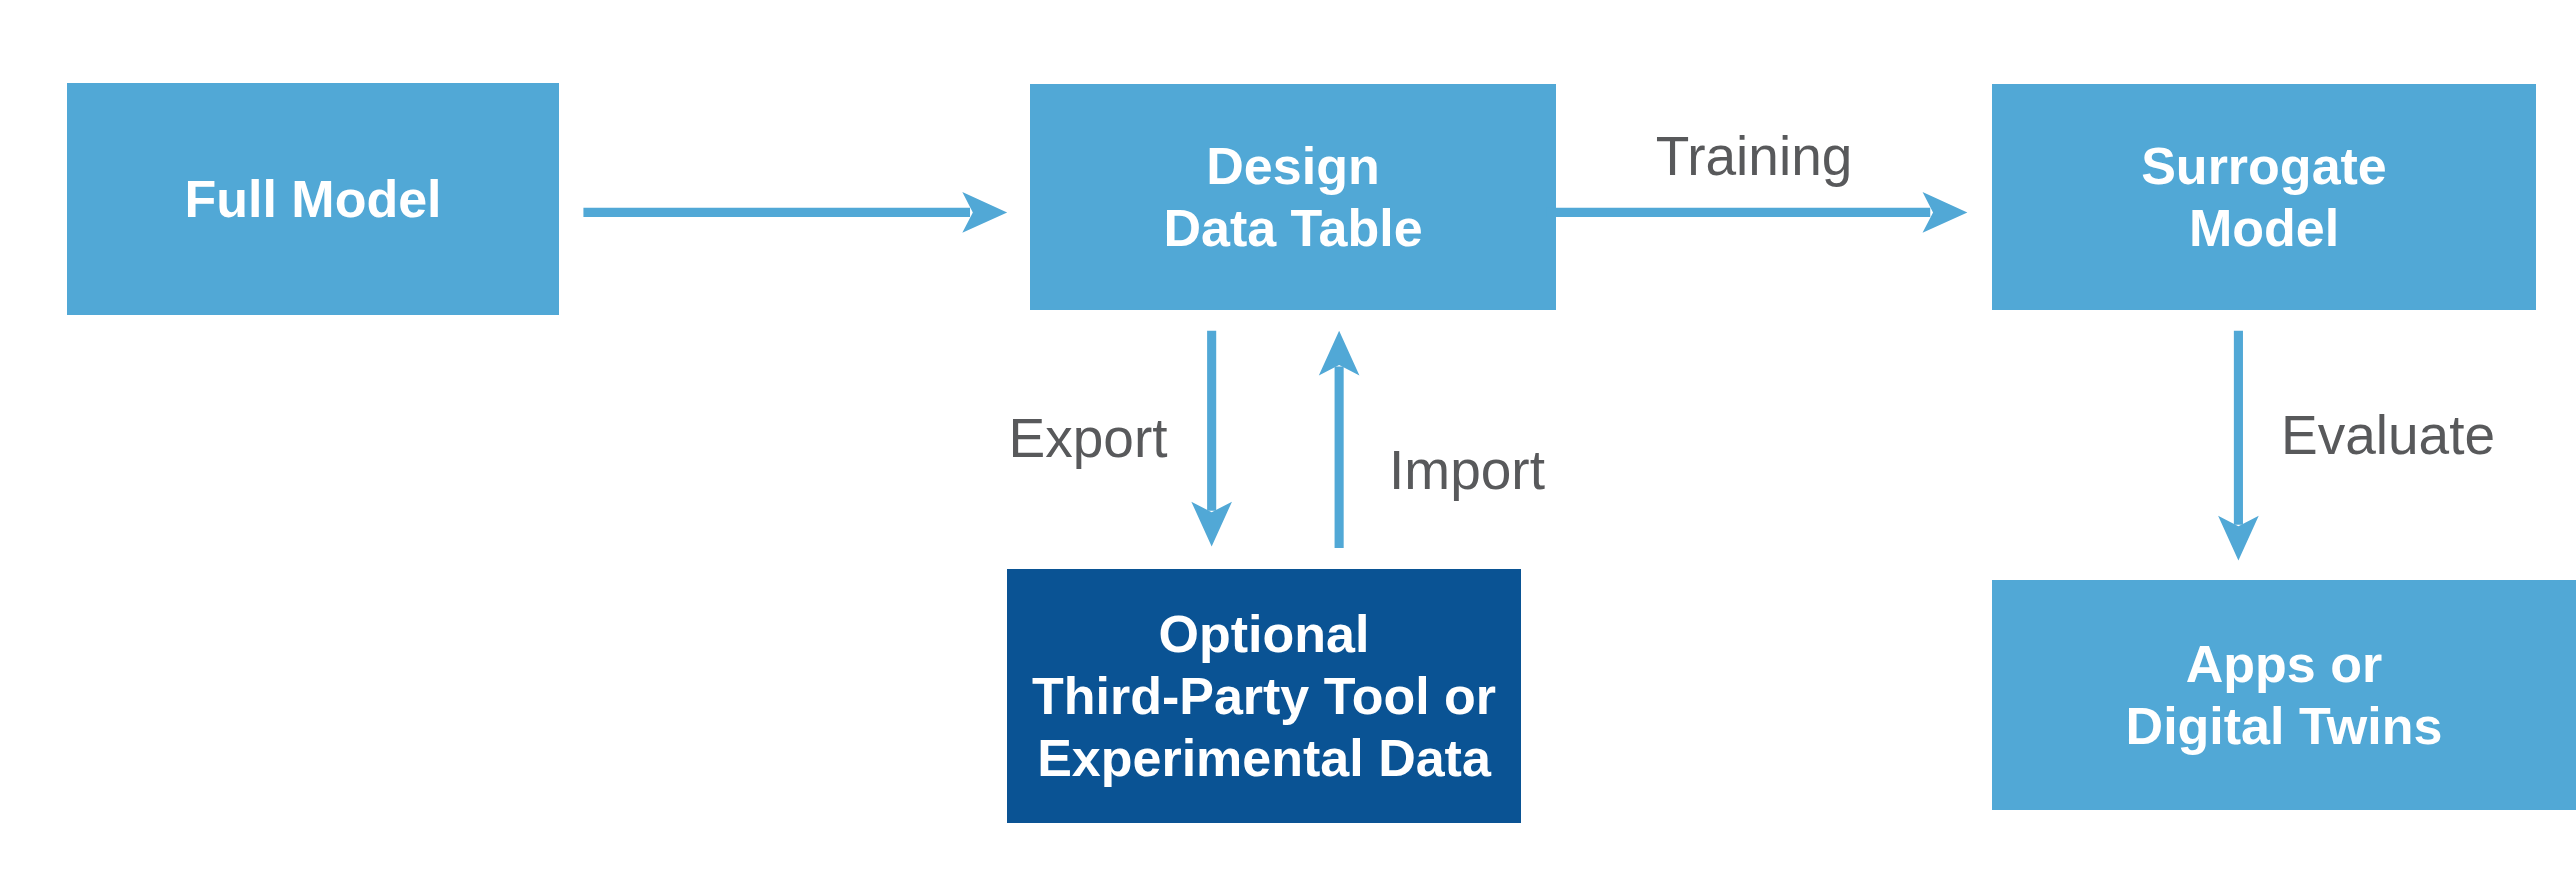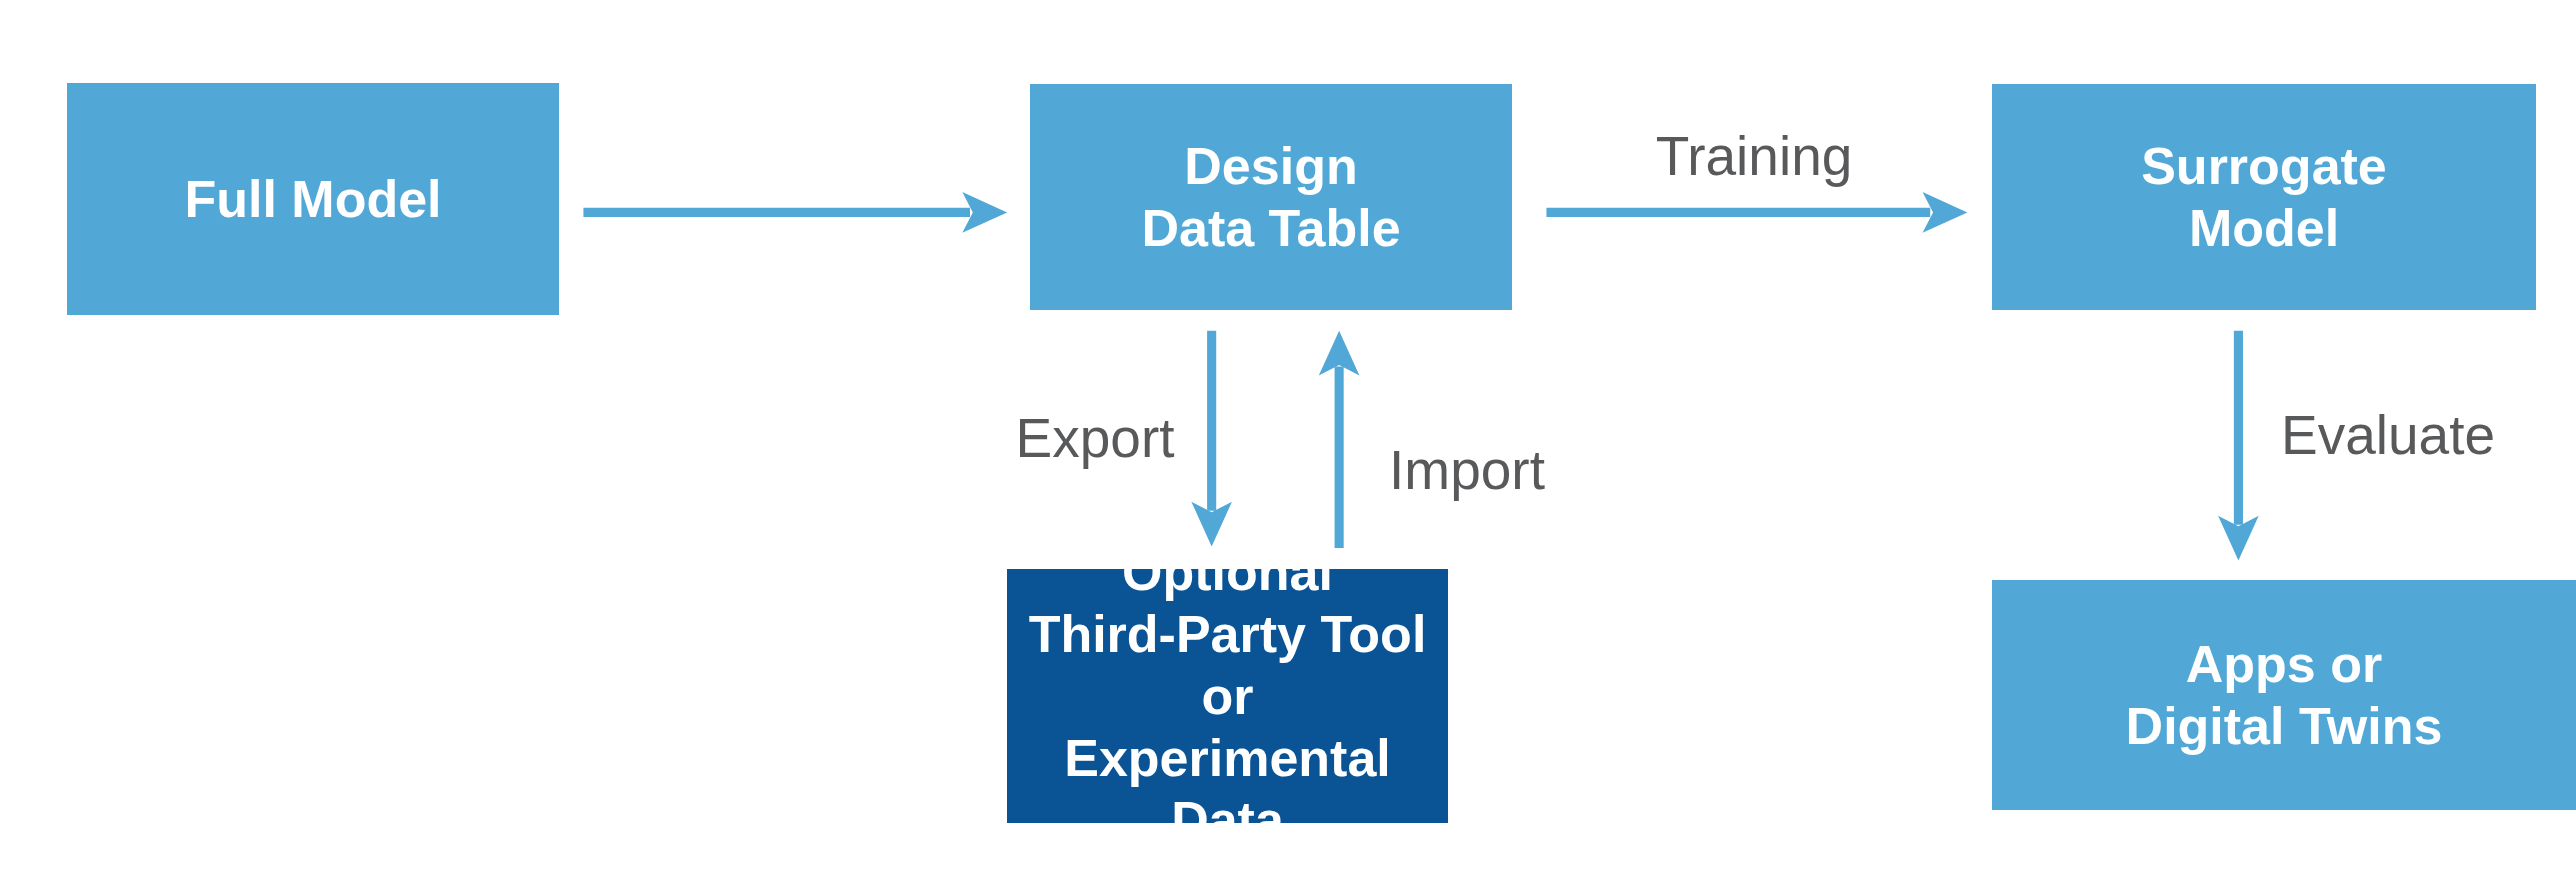--- a/index.html
+++ b/index.html
@@ -31,37 +31,37 @@
     text-align:center;
     background:var(--node-blue);
     color:var(--node-text);
     font-size:52px;
     font-weight:bold;
     line-height:62px;
     white-space:pre-line;
   }
   .node.dark{ background:var(--node-dark-blue); }
   #node-full-model      {left:67px;   top:83px; width:492px; height:232px;}
-  #node-design-data-table{left:1030px; top:84px; width:482px; height:226px;}
+  #node-design-data-table{left:1030px; top:84px; width:526px; height:226px;}
   #node-surrogate-model {left:1992px; top:84px; width:544px; height:226px;}
-  #node-optional        {left:1007px; top:569px; width:441px; height:254px;}
+  #node-optional        {left:1007px; top:569px; width:514px; height:254px;}
   #node-apps            {left:1992px; top:580px; width:584px; height:230px;}
 
   .edge-label{
     position:absolute;
     transform:translate(-50%,-50%);
     color:var(--label-gray);
     font-size:55px;
     line-height:64px;
     text-align:center;
     white-space:pre-line;
   }
   #label-doe     {left:796px; top:141px;}
   #label-training{left:1754px; top:156px;}
-  #label-export  {left:1088px; top:438px;margin-left:7px;}
+  #label-export  {left:1088px; top:438px;}
   #label-import  {left:1467px; top:438px;margin-top:32px;}
   #label-evaluate{left:2388px; top:435px;}
 
   #edges-layer{
     position:absolute;
     left:0; top:0;
   }
   .arrow-shaft{
     stroke:var(--arrow-blue);
     stroke-width:13;

